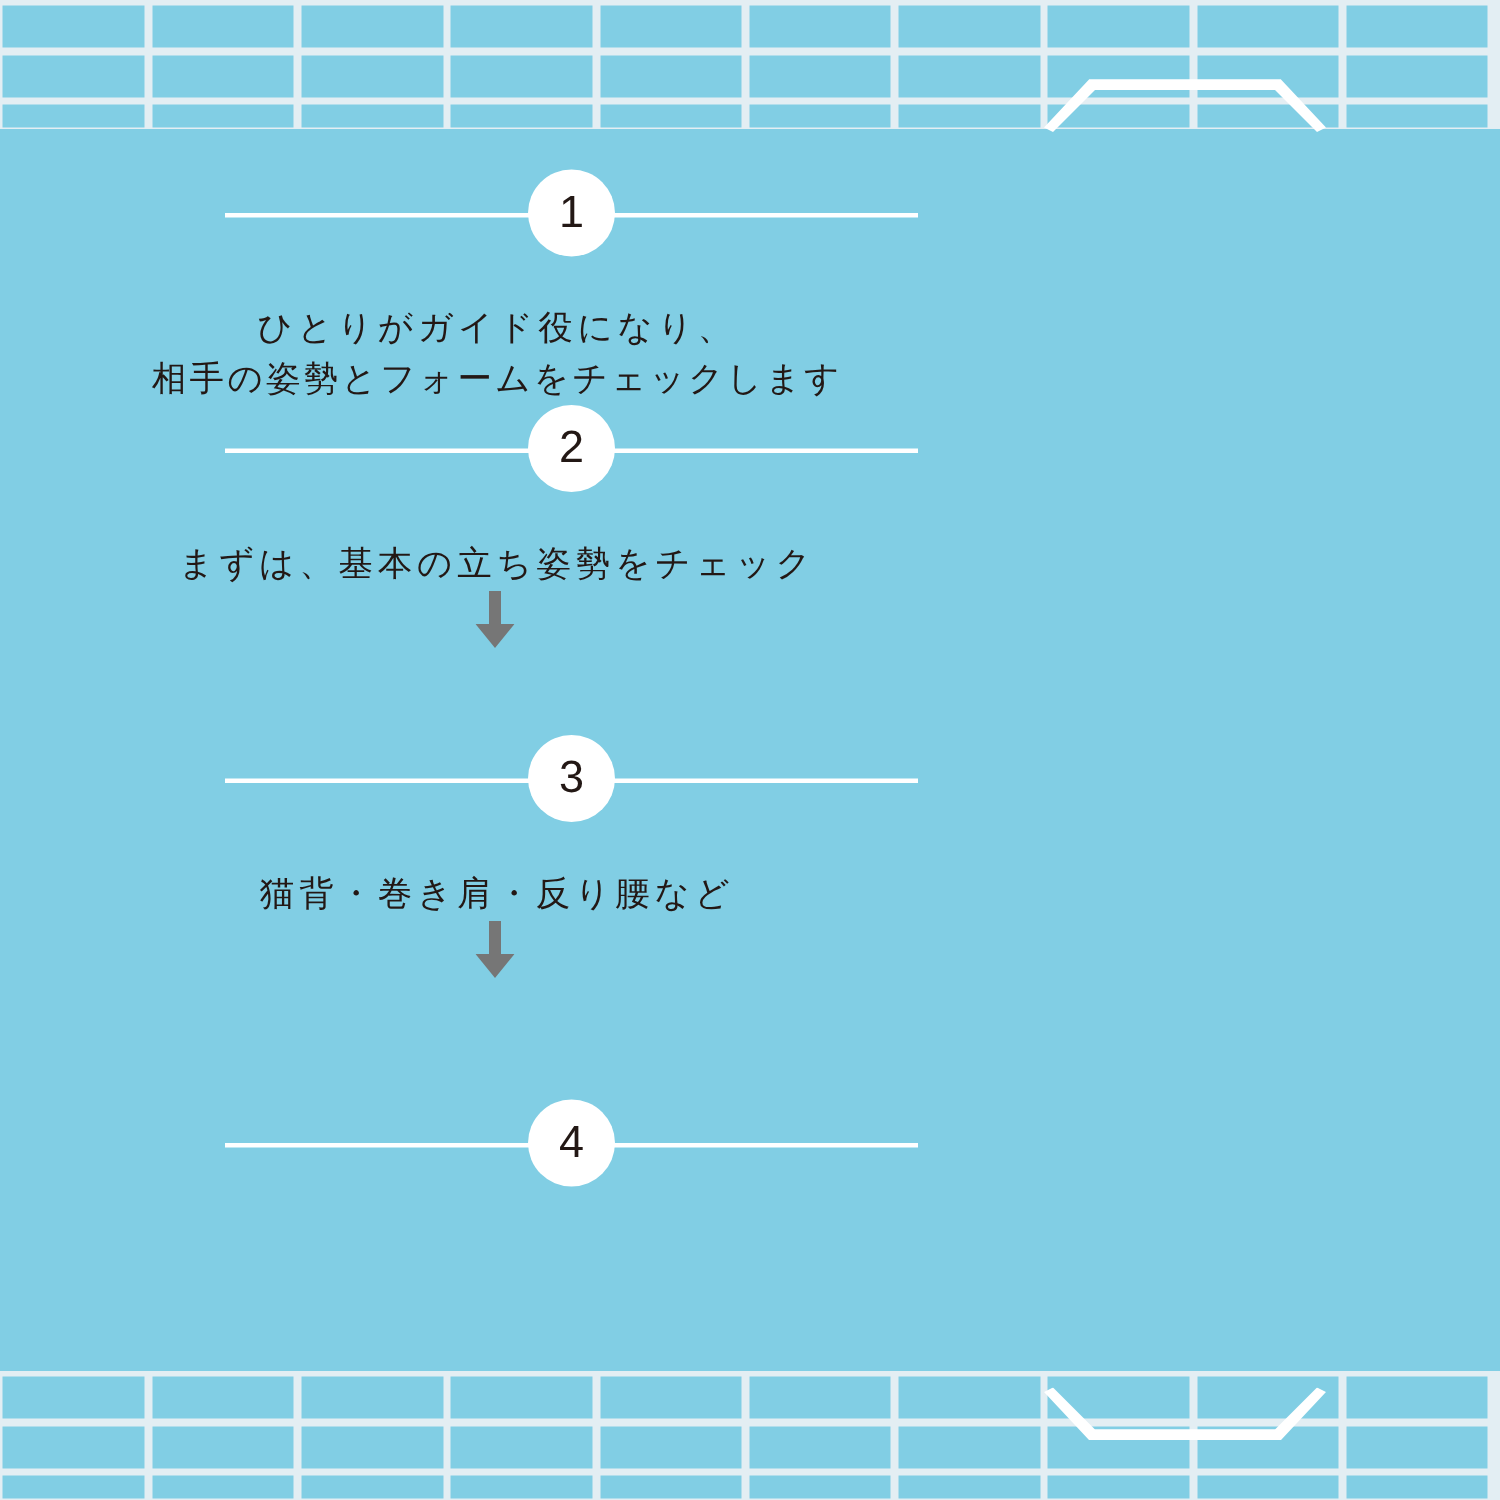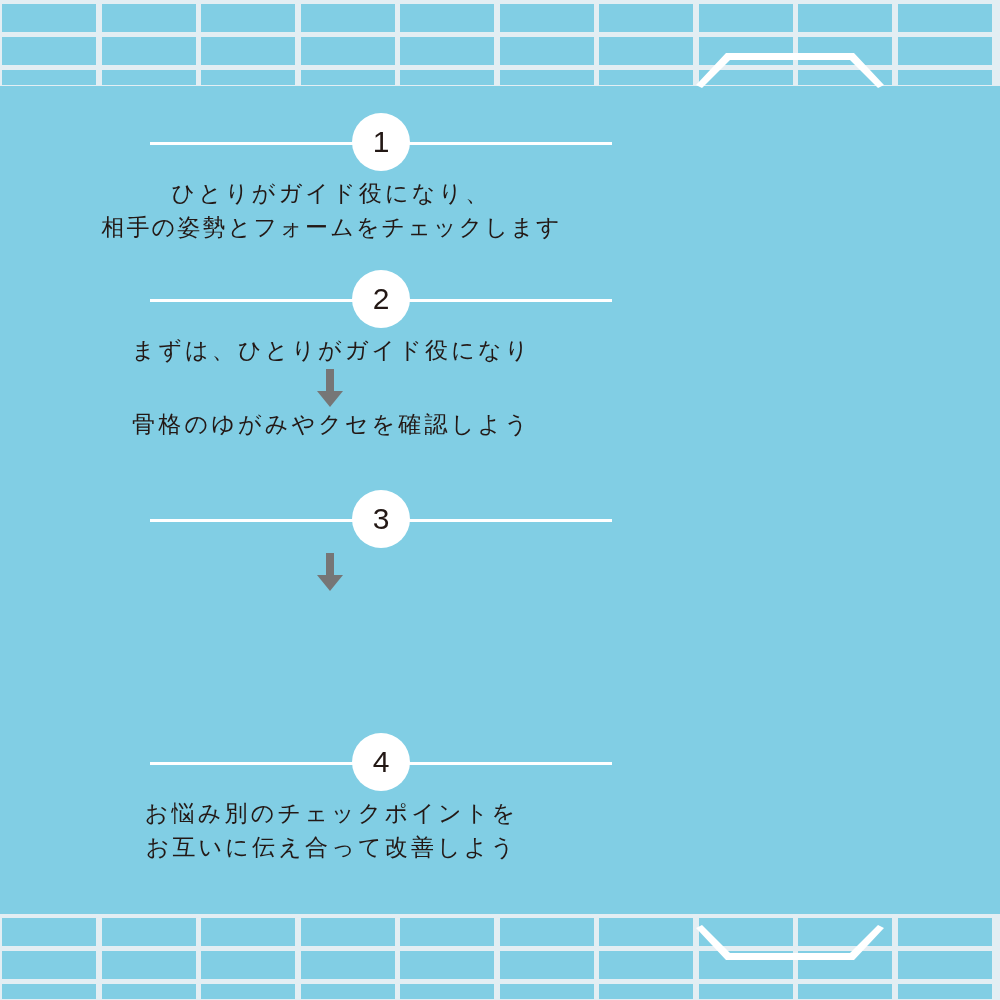--- a/index.html
+++ b/index.html
@@ -79,21 +79,21 @@
     height: 58px;
     border-radius: 50%;
     background: #ffffff;
     color: #231815;
     font-size: 30px;
     line-height: 58px;
     font-weight: 400;
     letter-spacing: 0;
   }
   .step-body {
-    margin-top: 3px;
+    margin-top: 28px;
     color: #231815;
   }
   .line {
     font-size: 23px;
     line-height: 34px;
     letter-spacing: 3.2px;
     white-space: nowrap;
     padding-left: 3px;
   }
   .line.tight { letter-spacing: 2.2px; }
@@ -149,48 +149,44 @@
         <div class="line tight">相手の姿勢とフォームをチェックします</div>
       </div>
     </div>
 
     <div class="step" style="top:270px;">
       <div class="step-header">
         <div class="step-rule"></div>
         <div class="step-badge">2</div>
       </div>
       <div class="step-body">
-        <div class="line">まずは、ひとりがガイド役になり</div>
+        <div class="line">まずは、基本の立ち姿勢をチェック</div>
         <svg class="arrow" viewBox="0 0 26 38" aria-hidden="true">
           <path d="M9 0 H17 V22 H26 L13 38 L0 22 H9 Z" fill="#767676"></path>
         </svg>
-        <div class="line">骨格のゆがみやクセを確認しよう</div>
       </div>
     </div>
 
     <div class="step" style="top:490px;">
       <div class="step-header">
         <div class="step-rule"></div>
         <div class="step-badge">3</div>
       </div>
       <div class="step-body">
+        <div class="line">猫背・巻き肩・反り腰など</div>
         <svg class="arrow" viewBox="0 0 26 38" aria-hidden="true">
           <path d="M9 0 H17 V22 H26 L13 38 L0 22 H9 Z" fill="#767676"></path>
         </svg>
       </div>
     </div>
 
     <div class="step" style="top:733px;">
       <div class="step-header">
         <div class="step-rule"></div>
         <div class="step-badge">4</div>
-      </div>
-      <div class="step-body">
-        <div class="line">お悩み別のチェックポイントを</div>
-        <div class="line">お互いに伝え合って改善しよう</div>
       </div>
     </div>
 
   </div>
 
   <div class="title-wrap">
     
     
   </div>
 

